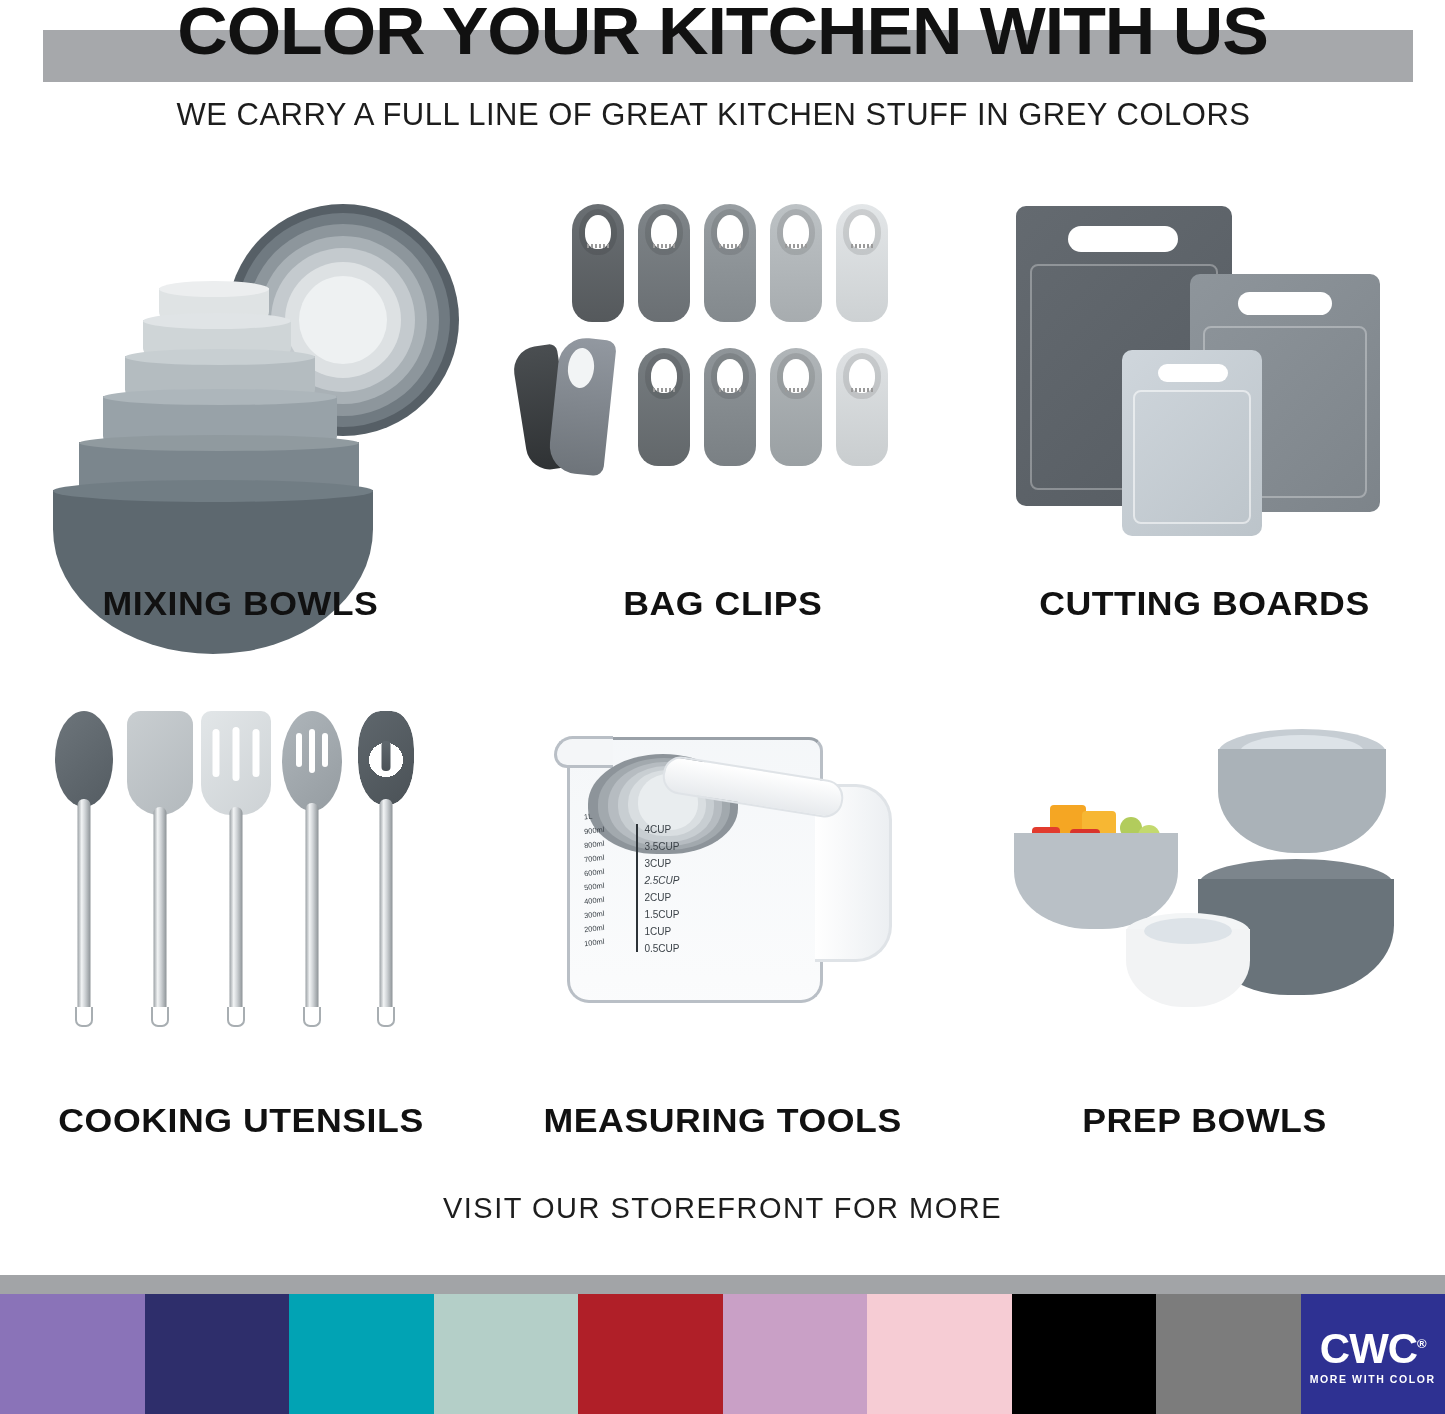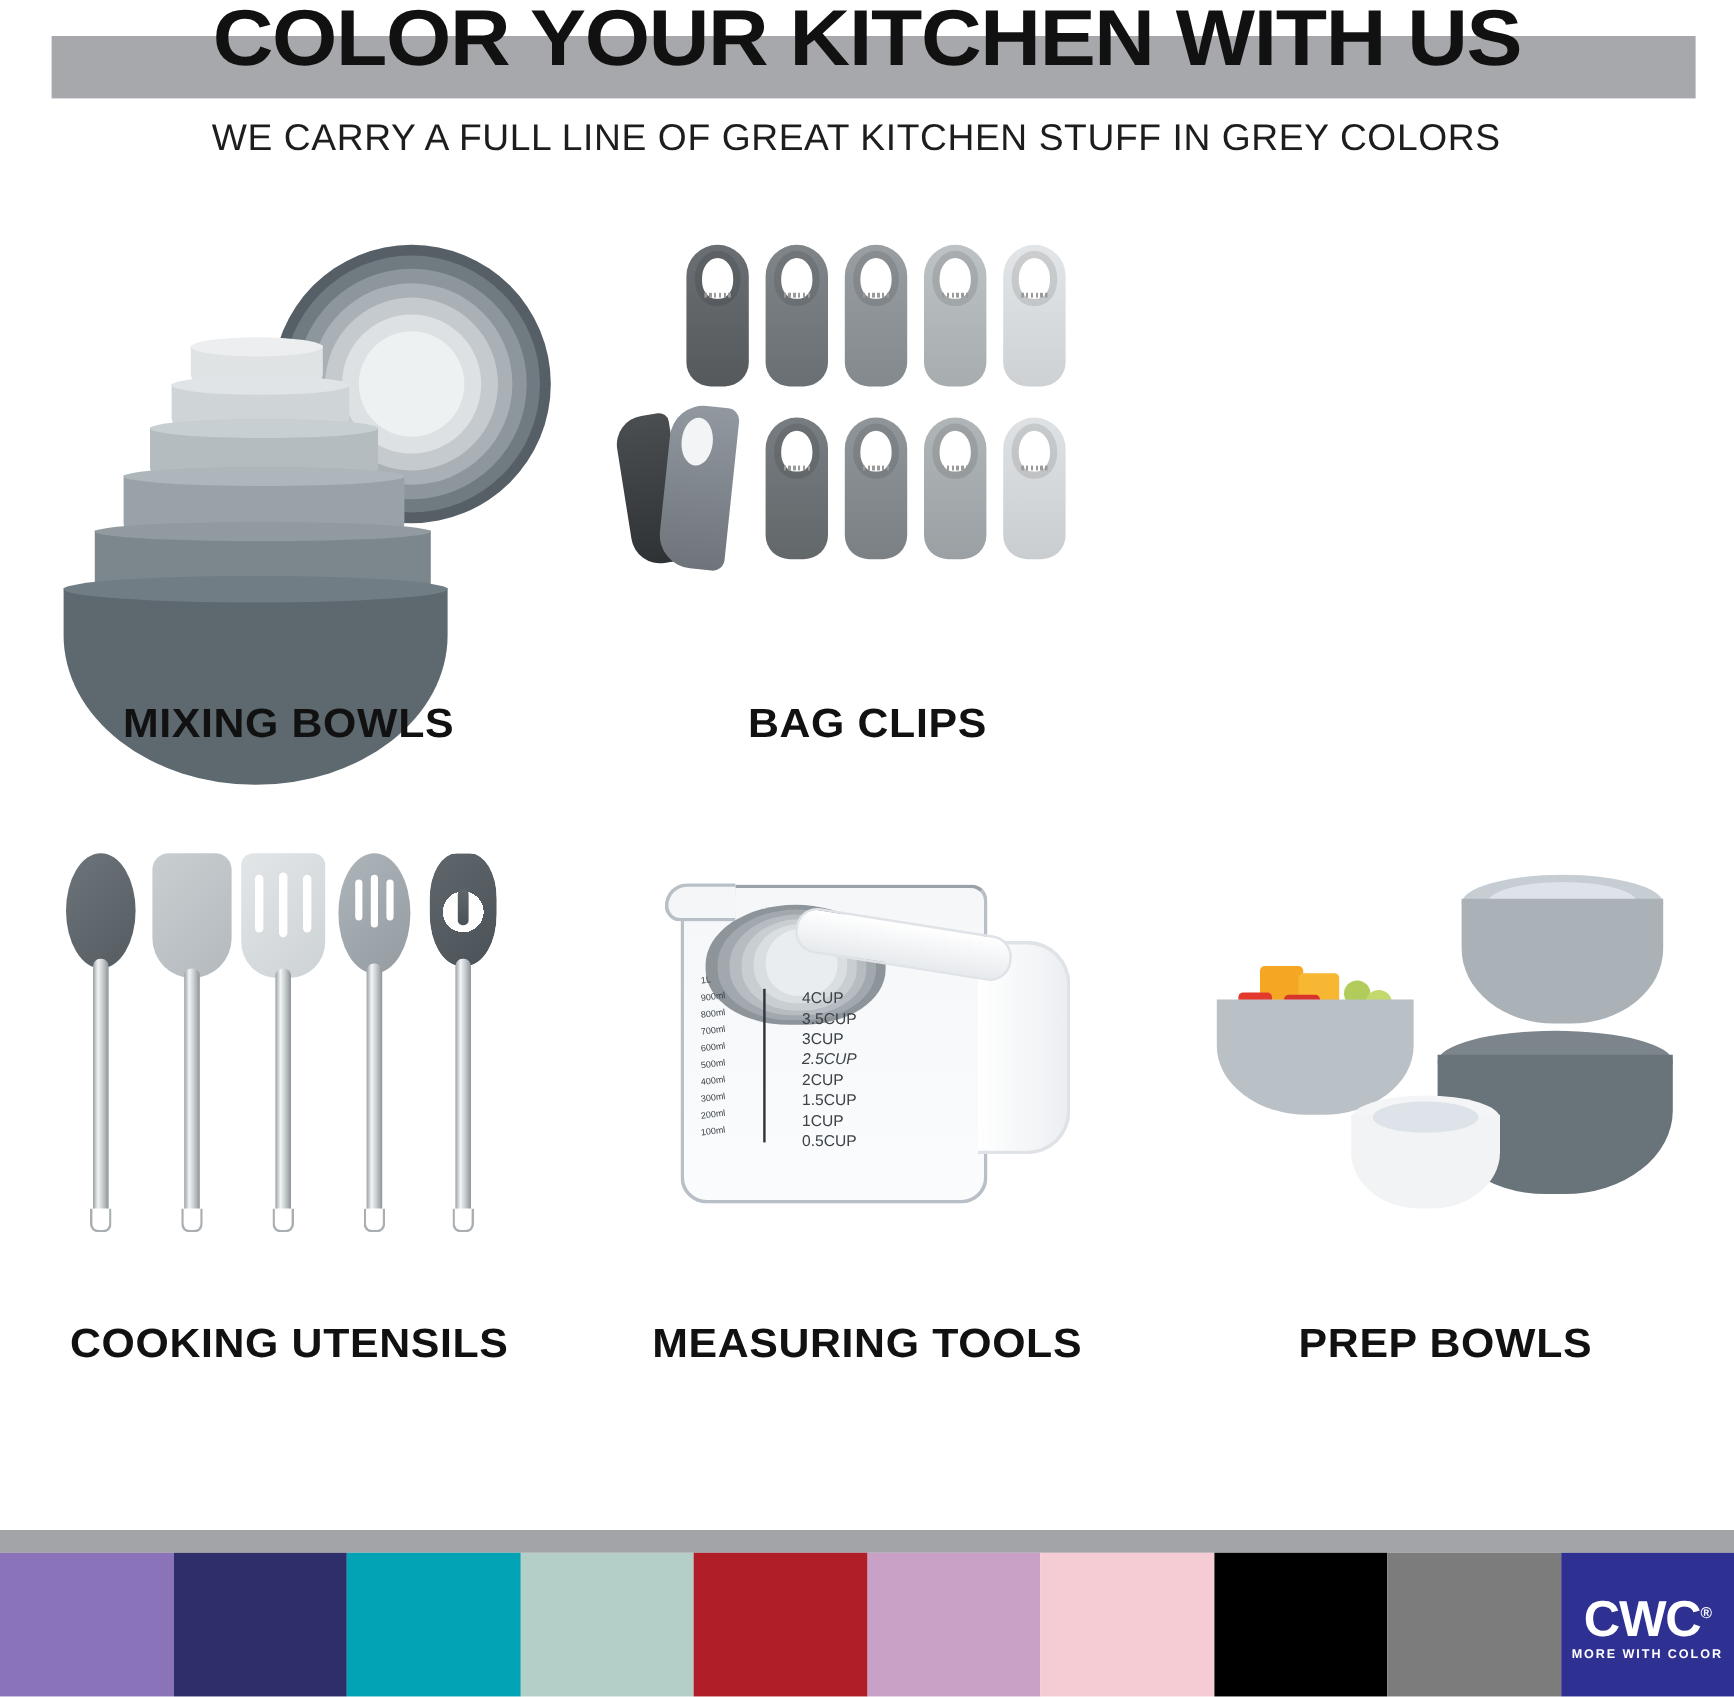--- a/index.html
+++ b/index.html
@@ -69,21 +69,21 @@
   .jug{position:absolute;left:55px;top:30px;width:250px;height:260px;
     border:3px solid #b9bfc6;border-top-color:#9aa1a8;border-radius:14px 14px 22px 22px;
     background:linear-gradient(180deg,rgba(236,240,244,.55),rgba(250,251,252,.9));}
   .jug .spout{position:absolute;left:-16px;top:-4px;width:56px;height:26px;
     border:3px solid #b9bfc6;border-right:none;border-radius:20px 0 0 14px;background:#f4f6f8;}
   .jug .grip{position:absolute;right:-72px;top:44px;width:74px;height:172px;
     border:3px solid #dfe3e7;border-left:none;border-radius:0 36px 36px 0;
     background:linear-gradient(90deg,#ffffff,#eceff2);}
   .scale{position:absolute;left:14px;top:84px;width:120px;font-size:7.5px;color:#3b4248;}
   .scale .ml{position:absolute;left:0;transform:rotate(-7deg);}
-  .scale .cup{position:absolute;left:84px;font-size:13px;}
+  .scale .cup{position:absolute;left:60px;font-size:10px;}
   .axis{position:absolute;left:66px;top:84px;width:2px;height:128px;background:#2d3338;}
   .nest{position:absolute;left:18px;top:14px;width:176px;height:110px;}
   .nest span{position:absolute;border-radius:50% 50% 46% 46%;}
   .spoonbar{position:absolute;left:92px;top:28px;width:178px;height:34px;
     border-radius:18px;background:linear-gradient(180deg,#ffffff,#e7eaed);
     border:2px solid #dfe3e7;transform:rotate(9deg);}
 
   
   .pb{position:absolute;border-radius:0 0 46% 46%/0 0 60% 60%;
     background-image:repeating-linear-gradient(90deg,rgba(0,0,0,.07) 0 3px,rgba(255,255,255,.14) 3px 8px);}
@@ -189,20 +189,40 @@
             <div style="position:absolute;left:36px;top:0px;width:56px;height:136px;
                  border-radius:28px 10px 10px 28px;background:linear-gradient(180deg,#9298a0,#6e747a);
                  transform:rotate(6deg);"></div>
             <div style="position:absolute;left:50px;top:10px;width:26px;height:40px;border-radius:50%;
                  background:#f2f4f5;transform:rotate(6deg);"></div>
           </div>
         </div>
         <div class="cap">BAG CLIPS</div>
       </div>
 
+      <div class="cell">
+        <div class="art">
+          <div class="board" style="left:22px;top:26px;width:216px;height:300px;
+               background:linear-gradient(135deg,#646a70,#565c62);">
+            <div class="handle" style="left:52px;top:20px;width:110px;height:26px;"></div>
+            <div class="groove" style="left:14px;top:58px;right:14px;bottom:16px;"></div>
+          </div>
+          <div class="board" style="left:196px;top:94px;width:190px;height:238px;
+               background:linear-gradient(135deg,#8e959b,#7d848a);">
+            <div class="handle" style="left:48px;top:18px;width:94px;height:23px;"></div>
+            <div class="groove" style="left:13px;top:52px;right:13px;bottom:14px;"></div>
+          </div>
+          <div class="board" style="left:128px;top:170px;width:140px;height:186px;
+               background:linear-gradient(135deg,#cfd6dc,#bcc4ca);">
+            <div class="handle" style="left:36px;top:14px;width:70px;height:18px;"></div>
+            <div class="groove" style="left:11px;top:40px;right:11px;bottom:12px;border-color:rgba(255,255,255,.55);"></div>
+          </div>
+        </div>
+        <div class="cap">CUTTING BOARDS</div>
+      </div>
     </div>
 
     <div class="row row2" style="margin-top:84px;">
 
       <div class="cell">
         <div class="art">
 
           <div class="ut" style="left:22px;">
             <div class="head" style="width:58px;height:96px;border-radius:50%;
                  background:linear-gradient(135deg,#6d757b,#545c62);"></div>
@@ -316,20 +336,21 @@
 
           <div class="pblid" style="left:132px;top:206px;width:124px;height:38px;background:#f3f5f6;z-index:5;"></div>
           <div class="pblid" style="left:150px;top:211px;width:88px;height:26px;background:#dde3e8;z-index:6;"></div>
           <div class="pb" style="left:132px;top:222px;width:124px;height:78px;background:#f2f3f4;z-index:5;"></div>
         </div>
         <div class="cap">PREP BOWLS</div>
       </div>
     </div>
   </div>
 
+  <div class="footer-note">VISIT OUR STOREFRONT FOR MORE</div>
 
   <div class="strip-gray"></div>
   <div class="swatches">
     <div class="sw" style="background:#8a73b8;"></div>
     <div class="sw" style="background:#2e2e6b;"></div>
     <div class="sw" style="background:#01a3b4;"></div>
     <div class="sw" style="background:#b4cfc8;"></div>
     <div class="sw" style="background:#b01f28;"></div>
     <div class="sw" style="background:#c9a0c6;"></div>
     <div class="sw" style="background:#f6ccd4;"></div>

